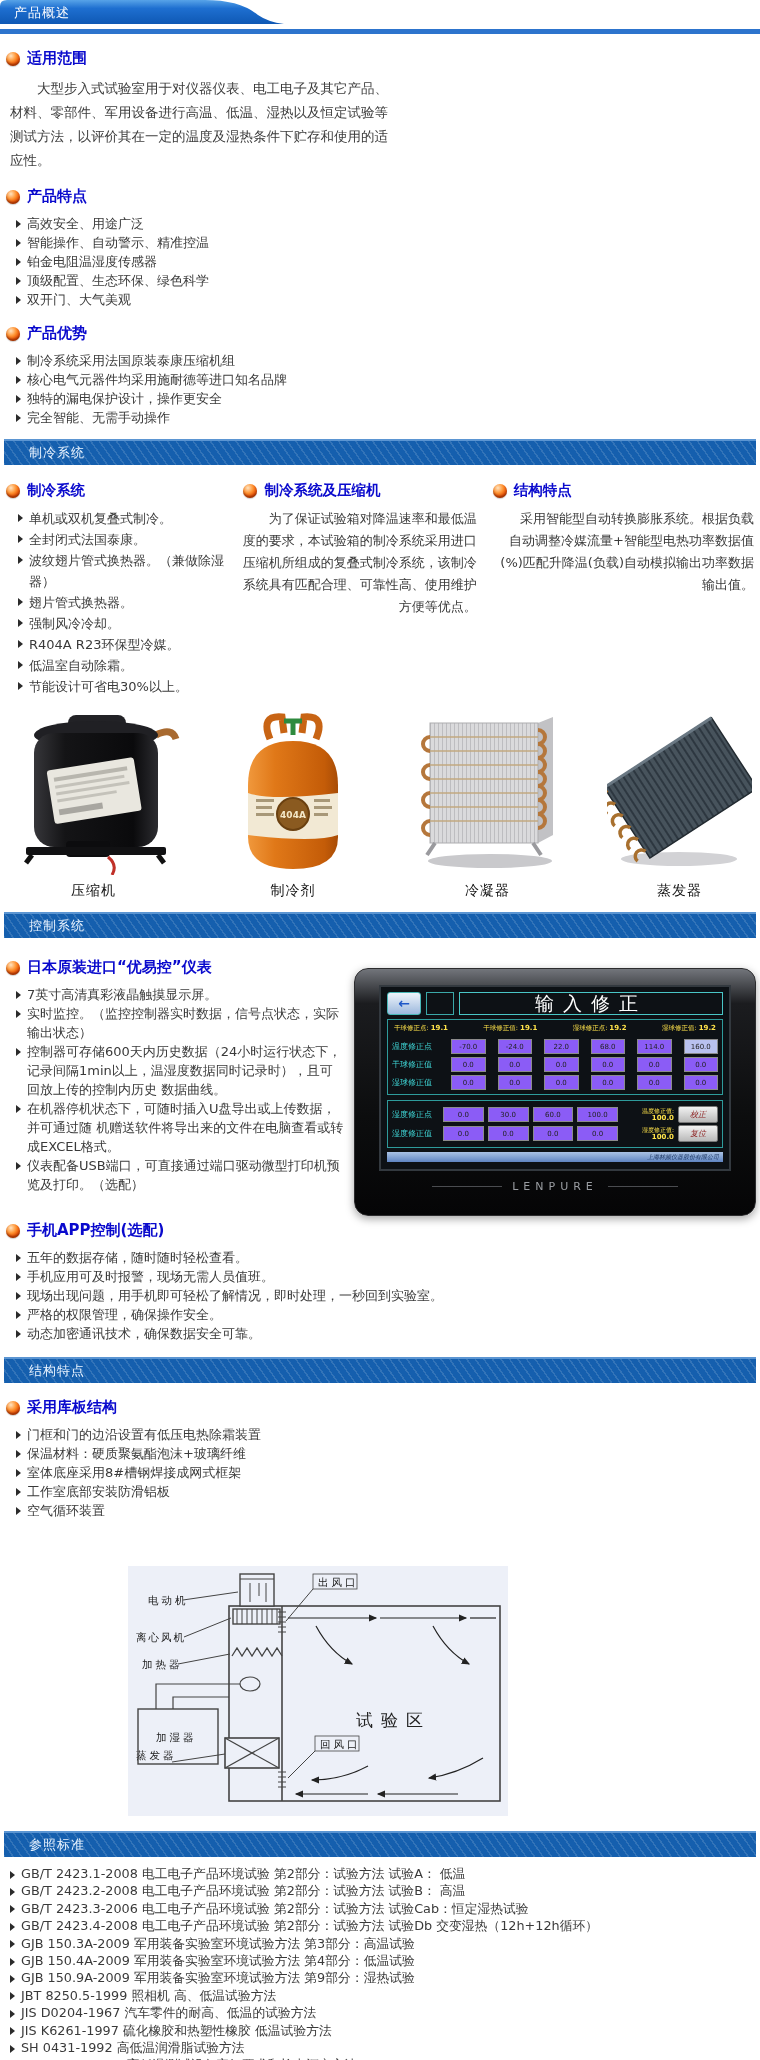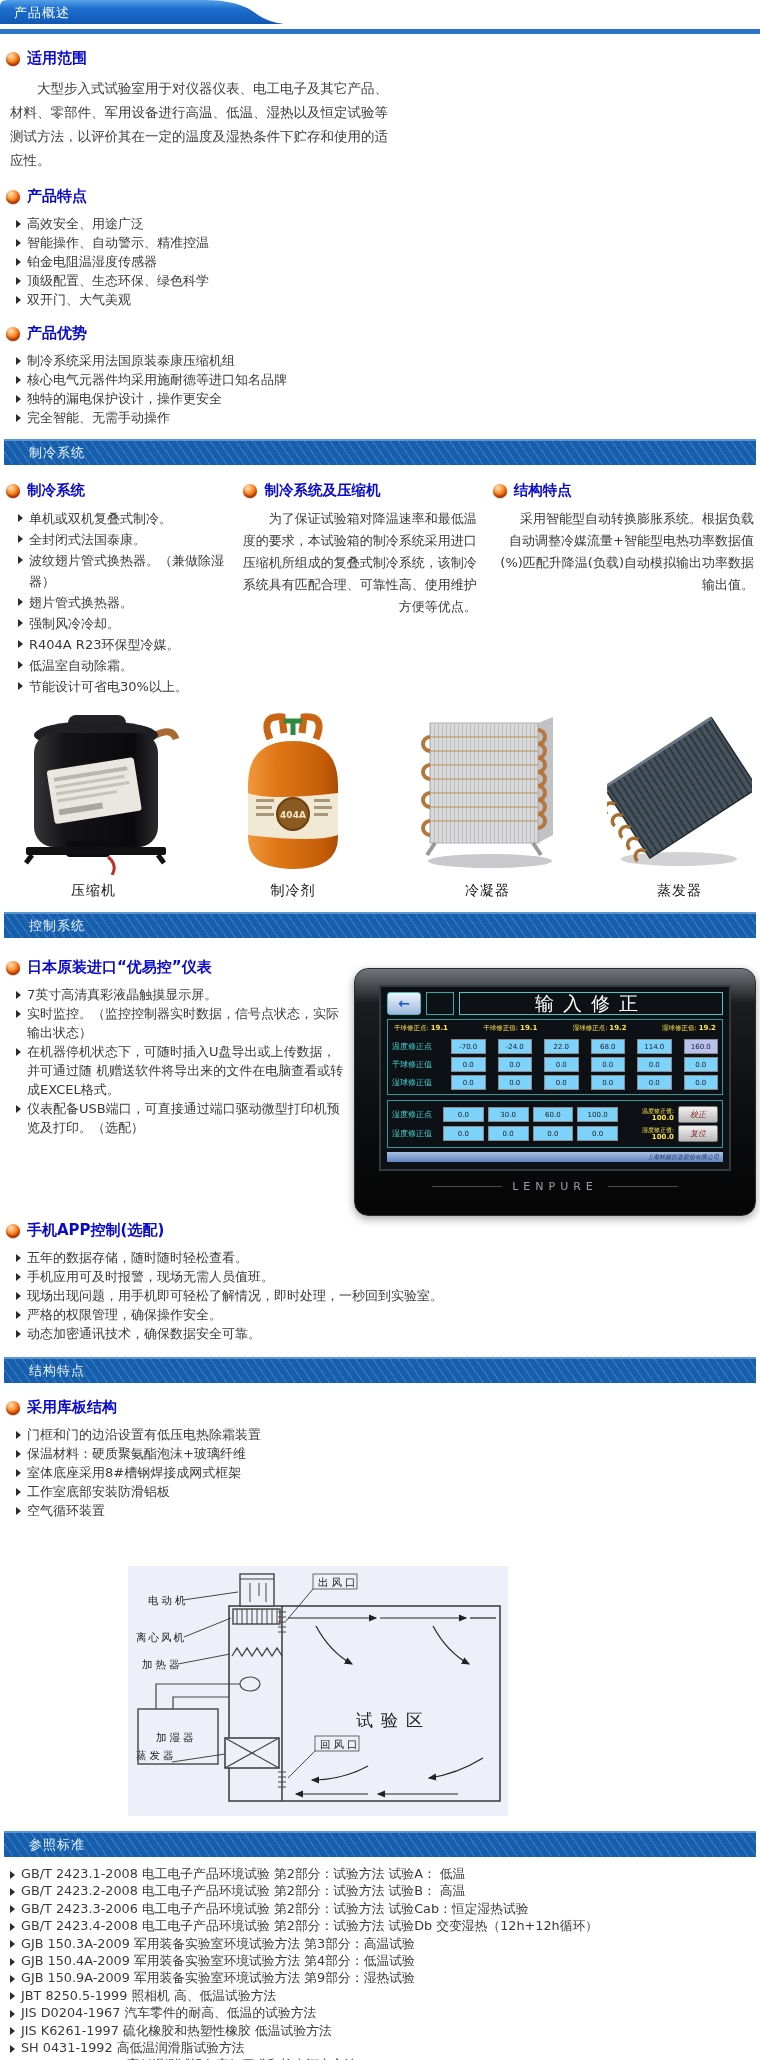--- a/index.html
+++ b/index.html
@@ -59,21 +59,21 @@
             color:#1e58c8; font-weight:bold; text-align:center; line-height:21px; font-size:14px; }
   .p-box { width:28px; border:1px solid #3aa8a8; }
   .p-title { flex:1; border:1px solid #49c6c6; color:#fff; text-align:center; line-height:21px;
              font-size:19px; letter-spacing:9px; }
   .p-main { border:1px solid #2e9b9b; padding:3px 4px 4px; }
   .p-pairs { display:flex; justify-content:space-between; padding:1px 2px 3px; }
   .p-pair { font-size:6.5px; color:#ffe34a; white-space:nowrap; }
   .p-pair b { margin-left:2px; font-size:7px; }
   .prow { display:flex; align-items:center; gap:12px; margin-top:3px; }
   .rlab { width:47px; flex:0 0 47px; color:#3fd6d6; font-size:8px; white-space:nowrap; }
-  .cell { flex:1; background:#7dd3fc; border:1px solid #8b8b8b; font-size:7px; color:#222;
+  .cell { flex:1; background:#8b5cf6; border:1px solid #8b8b8b; font-size:7px; color:#222;
           text-align:center; padding:2.5px 0; }
   .p-main .prow:nth-of-type(1) .cell:first-child { background:#aab3e4; }
   .p-main .prow:nth-of-type(1) .cell:last-child  { background:#b9c1ef;text-align:center; }
   .p-low { border:1px solid #2e9b9b; margin-top:5px; padding:3px 4px; display:flex; gap:5px; }
   .p-low-grid { flex:1; }
   .lrow { display:flex; align-items:center; gap:4px; margin:2px 0; }
   .p-side { width:52px; flex:0 0 52px; }
   .sidelab { font-size:6px; color:#ffe34a; text-align:right; line-height:7px; }
   .sideval { font-size:7px; color:#ffe34a; text-align:right; font-weight:bold; }
   .pbtn { background:linear-gradient(#f2f2f2,#b9b9b9); border:1px solid #777; border-radius:2px;
@@ -318,20 +318,21 @@
     <div class="sec-h">
       <span class="ball"></span>
       <span>日本原装进口“优易控”仪表</span>
     </div>
     <ul class="blist">
 
         <li class="blt"><span class="arr"></span><span>7英寸高清真彩液晶触摸显示屏。</span></li>
 
         <li class="blt"><span class="arr"></span><span>实时监控。（监控控制器实时数据，信号点状态，实际输出状态）</span></li>
 
+        <li class="blt"><span class="arr"></span><span>控制器可存储600天内历史数据（24小时运行状态下，记录间隔1min以上，温湿度数据同时记录时），且可回放上传的控制内历史 数据曲线。</span></li>
 
         <li class="blt"><span class="arr"></span><span>在机器停机状态下，可随时插入U盘导出或上传数据，并可通过随 机赠送软件将导出来的文件在电脑查看或转成EXCEL格式。</span></li>
 
         <li class="blt"><span class="arr"></span><span>仪表配备USB端口，可直接通过端口驱动微型打印机预览及打印。（选配）</span></li>
       </ul>
   </div>
 
   <div class="panel">
     <div class="screen">
       <div class="p-top">

